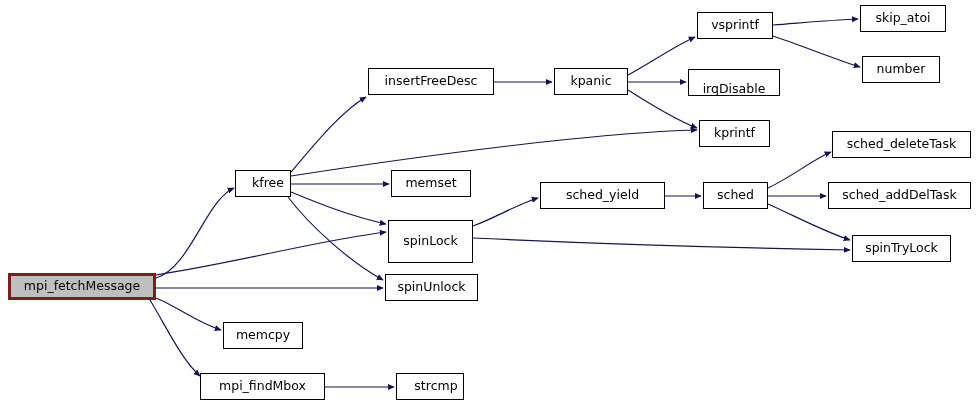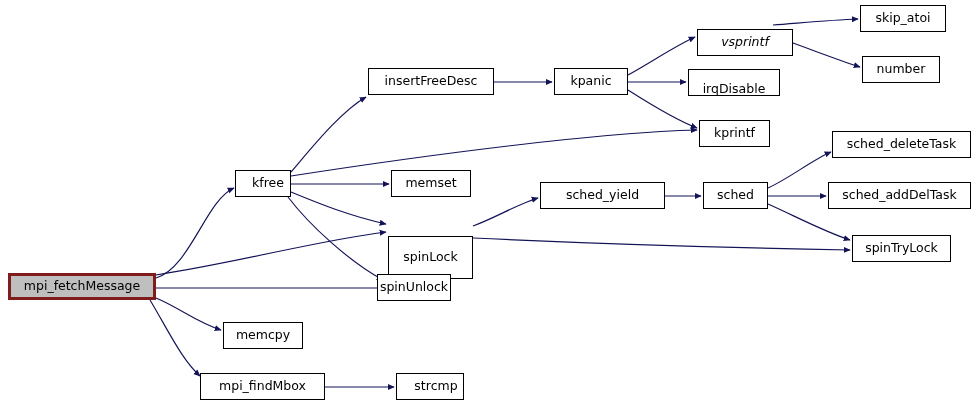--- a/index.html
+++ b/index.html
@@ -92,33 +92,33 @@
     </div>
     <div class="node" style="left: 396px; top: 373px; width: 68px; height: 27px; padding-left: 12px;">
       <span class="node-label">strcmp</span>
     </div>
     <div class="node" style="left: 368px; top: 68px; width: 126px; height: 27px;">
       <span class="node-label">insertFreeDesc</span>
     </div>
     <div class="node" style="left: 391px; top: 170px; width: 80px; height: 27px;">
       <span class="node-label">memset</span>
     </div>
-    <div class="node" style="left: 388px; top: 220px; width: 85px; height: 43px; margin-top: 16px;">
+    <div class="node" style="left: 388px; top: 220px; width: 85px; height: 43px;">
       <span class="node-label">spinLock</span>
     </div>
-    <div class="node" style="left: 377px; top: 274px; width: 74px; height: 27px;">
+    <div class="node" style="left: 385px; top: 274px; width: 93px; height: 27px;">
       <span class="node-label">spinUnlock</span>
     </div>
     <div class="node" style="left: 554px; top: 68px; width: 74px; height: 27px;">
       <span class="node-label">kpanic</span>
     </div>
     <div class="node" style="left: 540px; top: 182px; width: 125px; height: 27px;">
       <span class="node-label">sched_yield</span>
     </div>
-    <div class="node" style="left: 697px; top: 29px; width: 96px; height: 27px; font-style: italic;">
+    <div class="node" style="left: 697px; top: 12px; width: 76px; height: 27px;">
       <span class="node-label">vsprintf</span>
     </div>
     <div class="node" style="left: 688px; top: 69px; width: 92px; height: 27px; align-items: flex-end;">
       <span class="node-label">irqDisable</span>
     </div>
     <div class="node" style="left: 699px; top: 120px; width: 71px; height: 27px;">
       <span class="node-label">kprintf</span>
     </div>
     <div class="node" style="left: 703px; top: 182px; width: 65px; height: 27px;">
       <span class="node-label">sched</span>

